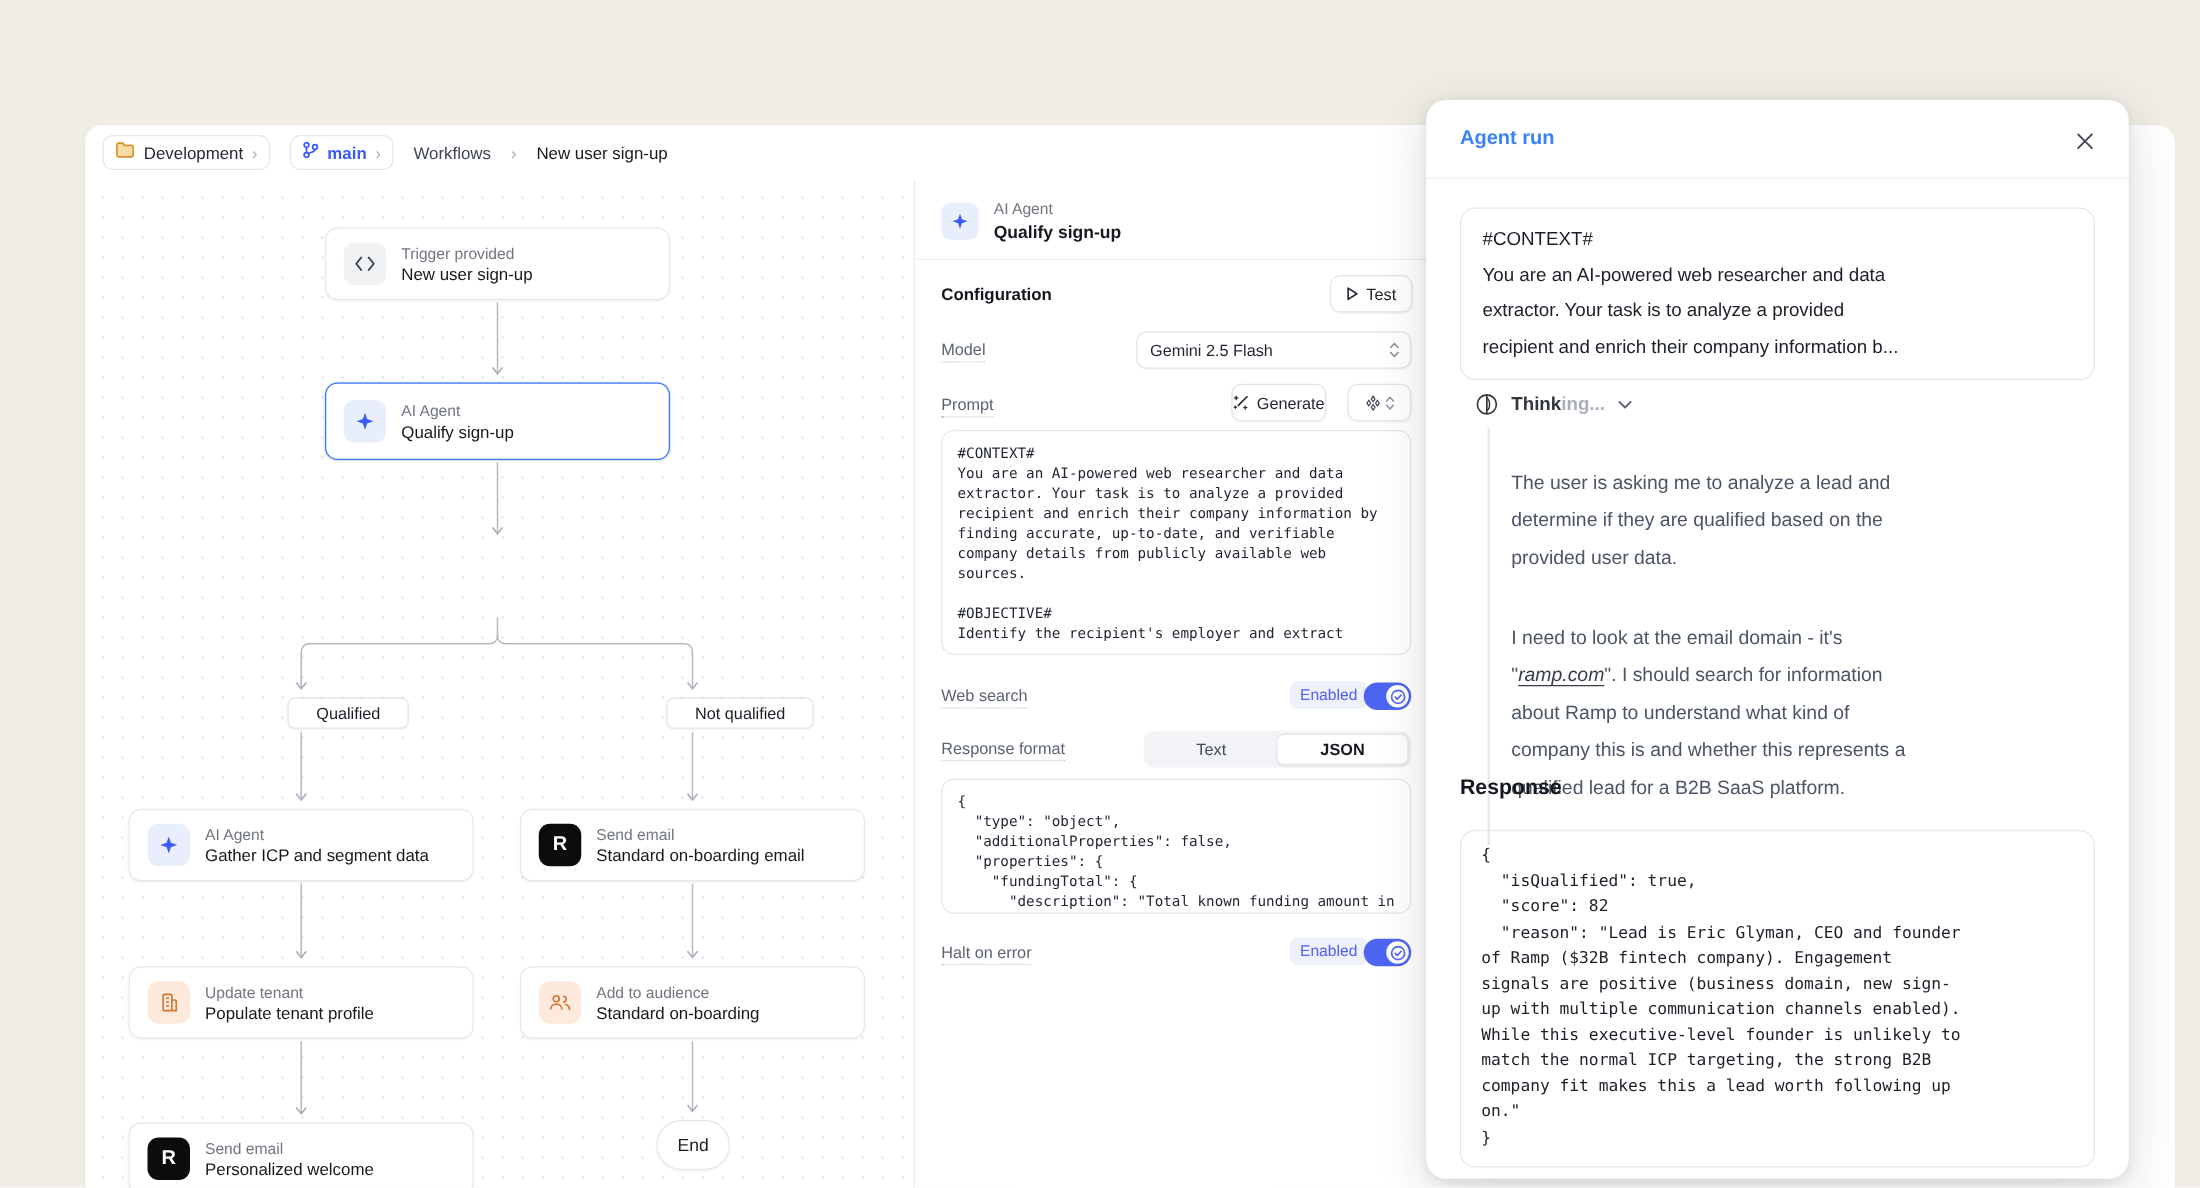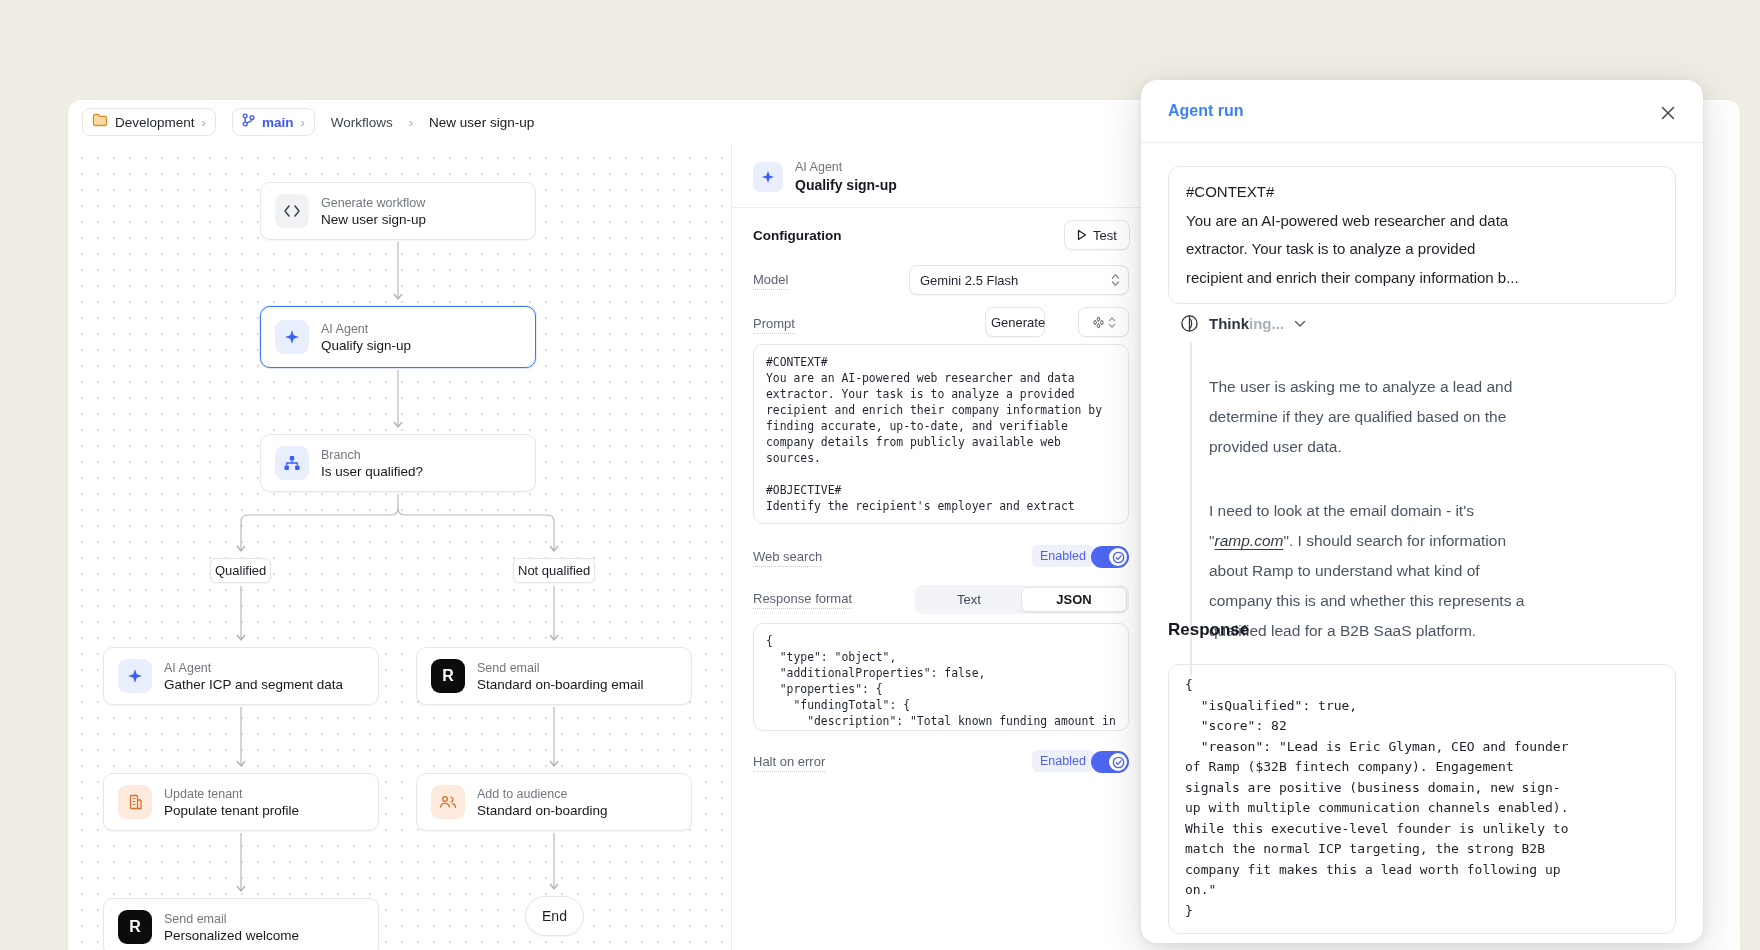--- a/index.html
+++ b/index.html
@@ -38,21 +38,21 @@
     display:flex; align-items:center; justify-content:center; }
   .ic-gray { background:#f1f2f4; }
   .ic-blue { background:#e8eefc; }
   .ic-orange { background:#fdeadd; }
   .ic-black { background:#0c0c0d; color:#fff; font-weight:700; font-size:16px; }
   .node-text { display:flex; flex-direction:column; gap:2px; }
   .node-type { font-size:12.5px; color:#71767f; }
   .node-name { font-size:13.5px; color:#16181d; font-weight:500; }
 
   .branch-label { position:absolute; background:#fff; border:1px solid #e2e4e9; border-radius:6px;
-    padding:4px 4px; font-size:13px; color:#1a1d24; box-shadow:0 1px 2px rgba(20,24,34,.05); cursor:pointer; }
+    padding:4px 22px; font-size:13px; color:#1a1d24; box-shadow:0 1px 2px rgba(20,24,34,.05); cursor:pointer;margin-left:20px; }
   .end-pill { position:absolute; background:#fff; border:1px solid #e4e6ea; border-radius:999px;
     width:59px; height:40px; display:flex; align-items:center; justify-content:center;
     font-size:14px; color:#1a1d24; font-weight:500; box-shadow:0 1px 2px rgba(20,24,34,.05); cursor:pointer; }
 
   
   .vdivider { position:absolute; left:663px; top:44px; bottom:0; width:1px; background:#ebecef; }
   .inspector { position:absolute; left:664px; top:44px; width:478px; bottom:0; background:#fff; }
   .insp-head-icon { position:absolute; left:21px; top:18px; width:30px; height:30px; border-radius:8px;
     background:#e8eefc; display:flex; align-items:center; justify-content:center; }
   .insp-head-type { position:absolute; left:63px; top:16px; font-size:12.5px; color:#71767f; }
@@ -62,21 +62,21 @@
   .btn { display:flex; align-items:center; justify-content:center; gap:6px; background:#fff;
     border:1px solid #e2e4ea; border-radius:8px; font-size:13px; color:#23272f; font-weight:500;
     box-shadow:0 1px 1px rgba(20,24,34,.04); cursor:pointer; }
   .test-btn { position:absolute; left:332px; top:76px; width:66px; height:30px; }
   .field-label { font-size:13px; color:#5b6270; border-bottom:1px dotted #c6cad2; padding-bottom:2px; }
   .model-label { position:absolute; left:21px; top:128px; }
   .model-select { position:absolute; left:177px; top:121px; width:220px; height:30px; background:#fff;
     border:1px solid #e2e4ea; border-radius:8px; display:flex; align-items:center; justify-content:space-between;
     padding:0 8px 0 10px; font-size:13px; color:#1f2430; cursor:pointer; box-shadow:0 1px 1px rgba(20,24,34,.04); }
   .prompt-label { position:absolute; left:21px; top:172px; }
-  .gen-btn { position:absolute; left:253px; top:163px; width:60px; height:30px; }
+  .gen-btn { position:absolute; left:253px; top:163px; width:76px; height:30px; }
   .vars-btn { position:absolute; left:346px; top:163px; width:51px; height:30px; gap:3px; }
   .mono-box { position:absolute; left:21px; width:376px; background:#fff; border:1px solid #e4e6ea;
     border-radius:10px; padding:9px 12px; font-family:"DejaVu Sans Mono","Liberation Mono",monospace;
     font-size:11.4px; line-height:16px; color:#1f2430; white-space:pre; overflow:hidden; cursor:text; }
   .prompt-box { top:200px; height:180px; }
   .schema-box { top:479px; height:108px; }
   .scroll-thumb { position:absolute; right:3px; width:5px; border-radius:3px; background:#e4e6ea; }
   .row-label-websearch { position:absolute; left:21px; top:405px; }
   .row-label-format { position:absolute; left:21px; top:447px; }
   .row-label-halt { position:absolute; left:21px; top:610px; }
@@ -169,51 +169,37 @@
         </g>
       </svg>
 
       <div class="node" style="left:192px;top:38px;">
         <div class="node-icon ic-gray">
           <svg width="18" height="14" viewBox="0 0 18 14">
               <path d="M6 2 L2 7 L6 12 M12 2 L16 7 L12 12" fill="none" stroke="#3f4754" stroke-width="1.6" stroke-linecap="round" stroke-linejoin="round"></path>
             </svg>
         </div>
         <div class="node-text">
-          <span class="node-type">Generate workflow</span>
+          <span class="node-type">Trigger provided</span>
           <span class="node-name">New user sign-up</span>
         </div>
       </div>
 
       <div class="node selected" style="left:192px;top:162px;">
         <div class="node-icon ic-blue">
           <svg width="18" height="18" viewBox="0 0 24 24">
               <path d="M12 3 L14.3 9.7 L21 12 L14.3 14.3 L12 21 L9.7 14.3 L3 12 L9.7 9.7 Z" fill="#3b5ef7"></path>
             </svg>
         </div>
         <div class="node-text">
           <span class="node-type">AI Agent</span>
           <span class="node-name">Qualify sign-up</span>
         </div>
       </div>
 
-      <div class="node" style="left:192px;top:290px;">
-        <div class="node-icon ic-blue">
-          <svg width="18" height="18" viewBox="0 0 18 18">
-              <rect x="6.8" y="2" width="4.4" height="4.4" rx="1" fill="#3b5ef7"></rect>
-              <rect x="1.5" y="11.5" width="4.4" height="4.4" rx="1" fill="#3b5ef7"></rect>
-              <rect x="12.1" y="11.5" width="4.4" height="4.4" rx="1" fill="#3b5ef7"></rect>
-              <path d="M9 6.5 V9 M3.7 11.5 V9 H14.3 V11.5" fill="none" stroke="#3b5ef7" stroke-width="1.3"></path>
-            </svg>
-        </div>
-        <div class="node-text">
-          <span class="node-type">Branch</span>
-          <span class="node-name">Is user qualified?</span>
-        </div>
-      </div>
 
       <div class="branch-label" style="left:142px;top:414px;">Qualified</div>
       <div class="branch-label" style="left:445px;top:414px;">Not qualified</div>
 
       <div class="node" style="left:35px;top:503px;">
         <div class="node-icon ic-blue">
           <svg width="18" height="18" viewBox="0 0 24 24">
               <path d="M12 3 L14.3 9.7 L21 12 L14.3 14.3 L12 21 L9.7 14.3 L3 12 L9.7 9.7 Z" fill="#3b5ef7"></path>
             </svg>
         </div>

